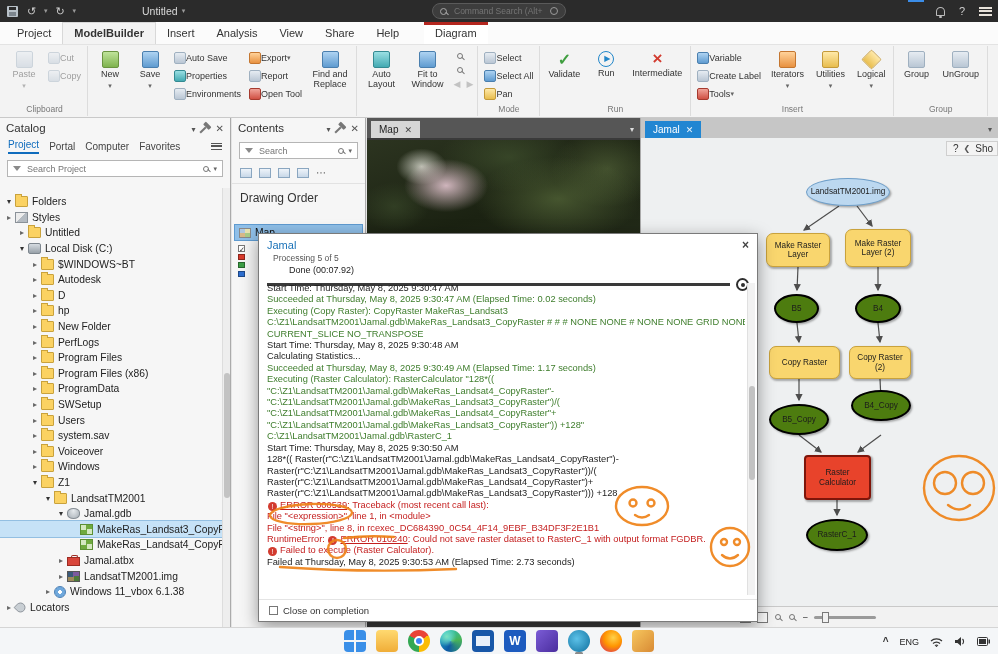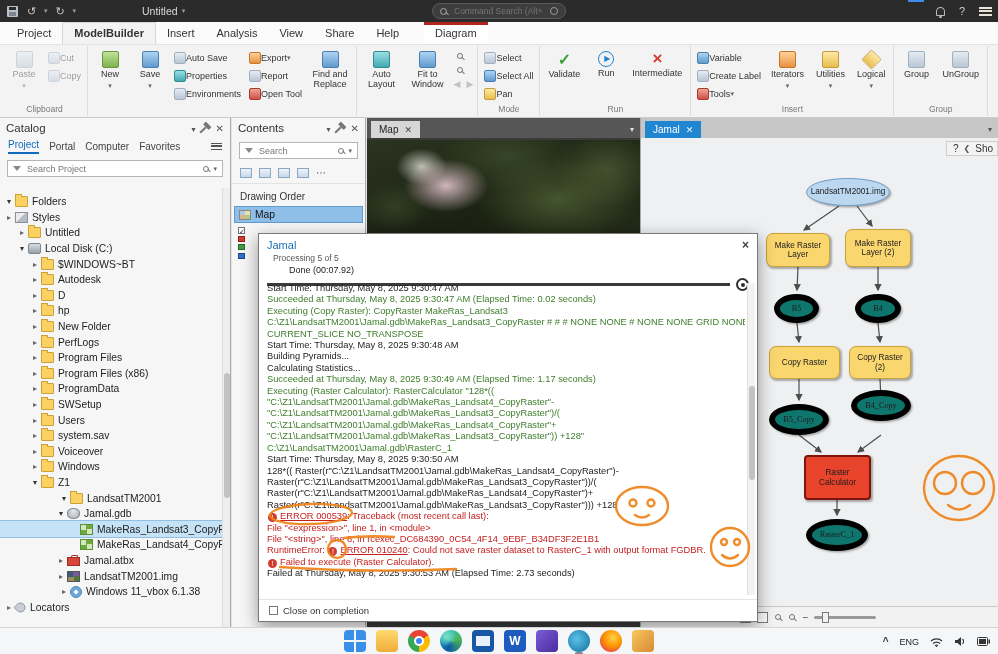--- a/index.html
+++ b/index.html
@@ -106,30 +106,30 @@
   .tic-gdb{background:radial-gradient(ellipse at 50% 18%,#e6eaed,#a7afb6);border:1px solid #848c93;border-radius:50%/40%;}
   .tic-raster{background:conic-gradient(#6faa3e 0 25%,#d4e8c0 0 50%,#6faa3e 0 75%,#d4e8c0 0);border:1px solid #5c8f33;}
   .tic-toolbox{background:#d8453a;border:1px solid #9c2b22;height:9px;margin-top:2px;}
   .tic-toolbox::before{content:"";position:absolute;top:-3px;left:3px;width:5px;height:2px;border:1px solid #9c2b22;border-bottom:none;border-radius:2px 2px 0 0;}
   .tic-img{background:conic-gradient(#7c5a9e 0 25%,#4d7a3a 0 50%,#9e8a5a 0 75%,#3a5a7a 0);border:1px solid #555;}
   .tic-disc{width:12px;height:12px;border-radius:50%;border:1px solid #4a7fb5;
     background:radial-gradient(circle,#fff 0 2px,#6fa8dc 2px 5px,#b8d3ea 5px);}
   .tic-locator{background:#c9cfd4;border:1px solid #8a9198;border-radius:50% 50% 50% 0;width:11px;height:11px;transform:rotate(45deg) scale(.9);}
   .tic-styles{background:linear-gradient(135deg,#ececec 50%,#b4bbc2 50%);border:1px solid #8a9198;}
   .lv-0{padding-left:4px;}.lv-1{padding-left:17px;}.lv-2{padding-left:30px;}
-  .lv-3{padding-left:59px;}.lv-4{padding-left:56px;}.lv-5{padding-left:69px;}
+  .lv-3{padding-left:43px;}.lv-4{padding-left:56px;}.lv-5{padding-left:69px;}
   .sel-selected{background:#c6e2f7;outline:1px solid #93bfe2;}
   .vscroll{position:absolute;right:0;top:70px;bottom:0;width:8px;background:#eeeeee;border-left:1px solid #ddd;}
   .vthumb{position:absolute;left:1px;width:6px;background:#c3c3c3;border-radius:3px;}
 
   
   .ct-icons{display:flex;align-items:center;gap:7px;padding:5px 8px;border-bottom:1px solid #e2e2e2;}
   .ci{width:12px;height:10px;border:1px solid #8aa6c0;background:linear-gradient(#eef4fa,#c8d8e8);}
   .ci-dots{font-size:10px;color:#555;letter-spacing:1px;line-height:6px;}
-  .drawing-order{font-size:10px;color:#333;padding:7px 8px 3px;}
+  .drawing-order{font-size:12px;color:#333;padding:7px 8px 18px;}
   .map-row{margin:1px 2px;background:#8fbfe8;border:1px solid #5f9bd0;display:flex;align-items:center;
     gap:4px;padding:2px 4px;font-size:10.3px;color:#111;}
   .mapico{width:12px;height:10px;background:conic-gradient(#e8e2b0 0 25%,#a8cc88 0 50%,#d8b888 0 75%,#b0c8e0 0);border:1px solid #888;}
   .legend{padding:2px 0 0 6px;font-size:9px;}
   .lg-row{display:flex;align-items:center;gap:4px;height:8.5px;}
   .cbx{width:7px;height:7px;border:1px solid #777;background:#fff;font-size:7px;line-height:7px;color:#333;text-align:center;}
   .swatch{width:7px;height:6px;border:1px solid rgba(0,0,0,.35);}
 
   
   .viewstrip{height:20px;display:flex;align-items:flex-end;background:#565656;}
@@ -152,21 +152,21 @@
   .vtab.blue{background:#2186d2;color:#fff;}
   .vtab.blue .x{color:#eaf4fc;}
   .canvas{position:absolute;left:0;top:20px;right:0;bottom:21px;background:#eef0f1;overflow:hidden;}
   .panemini{position:absolute;top:3px;right:0;display:flex;align-items:center;gap:5px;font-size:10px;
     color:#333;background:#f3f3f3;border:1px solid #cfcfcf;padding:1px 2px 1px 6px;width:52px;overflow:hidden;white-space:nowrap;}
   .panemini .chev{font-size:8px;color:#555;}
   .node{position:absolute;display:flex;align-items:center;justify-content:center;text-align:center;
     font-size:8.2px;line-height:1.1;color:#1c1c1c;box-shadow:1.5px 1.5px 2px rgba(0,0,0,.3);padding:1px 3px;}
   .n-data{background:#bcd8f0;border:1px solid #6f9fc9;border-radius:50%;}
   .n-tool{background:#f9d66e;border:1px solid #c9a23c;border-radius:7px;}
-  .n-derived{background:#0f766e;border:6px solid #000000;border-radius:50%;font-family:Liberation Serif, serif;}
+  .n-derived{background:#4d7c0f;border:2px solid #000000;border-radius:50%;}
   .n-error{background:#e8432b;border:2px solid #7e150a;border-radius:4px;}
   .mstatus{position:absolute;left:0;right:0;bottom:0;height:21px;background:#f2f2f2;border-top:1px solid #c9c9c9;
     display:flex;align-items:center;gap:6px;padding:0 8px;font-size:9.5px;color:#333;}
   .cursor-ic{width:0;height:0;border-left:4px solid #333;border-top:3px solid transparent;
     border-bottom:6px solid transparent;transform:rotate(-15deg);}
   .vic{width:11px;height:11px;border:1px solid #7a7a7a;background:#fdfdfd;}
   .slider{width:62px;height:3px;background:#9a9a9a;border-radius:2px;position:relative;}
   .sthumb{position:absolute;left:8px;top:-4px;width:7px;height:11px;background:#f2f2f2;border:1px solid #7a7a7a;}
 
   
@@ -806,23 +806,20 @@
         </div>
 
         <div class="lline lg-green">
           <span>CURRENT_SLICE NO_TRANSPOSE</span><span class="llink"></span><span></span>
         </div>
 
         <div class="lline lg-black">
           <span>Start Time: Thursday, May 8, 2025 9:30:48 AM</span><span class="llink"></span><span></span>
         </div>
 
-        <div class="lline lg-black">
-          <span>Building Pyramids...</span><span class="llink"></span><span></span>
-        </div>
 
         <div class="lline lg-black">
           <span>Calculating Statistics...</span><span class="llink"></span><span></span>
         </div>
 
         <div class="lline lg-green">
           <span>Succeeded at Thursday, May 8, 2025 9:30:49 AM (Elapsed Time: 1.17 seconds)</span><span class="llink"></span><span></span>
         </div>
 
         <div class="lline lg-green">

